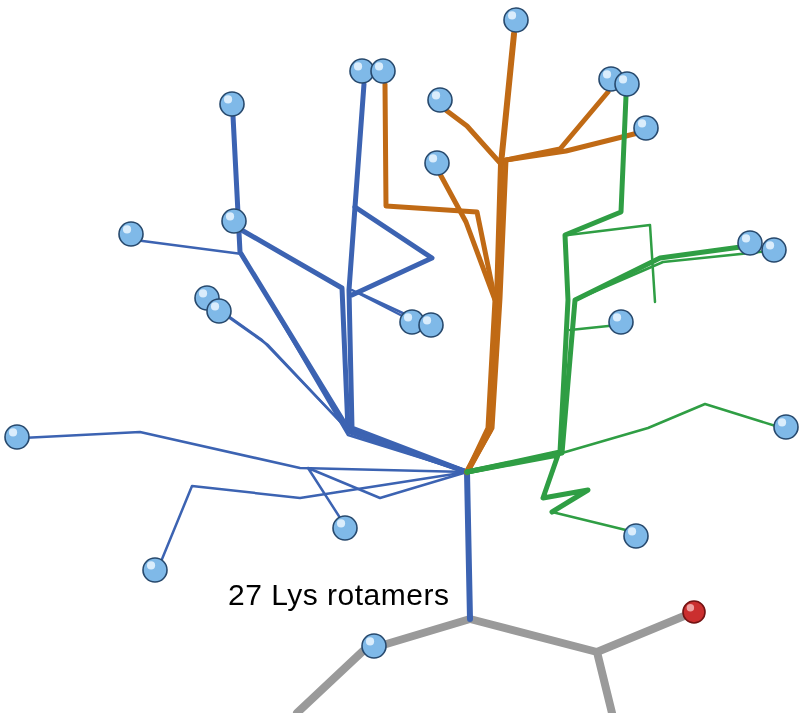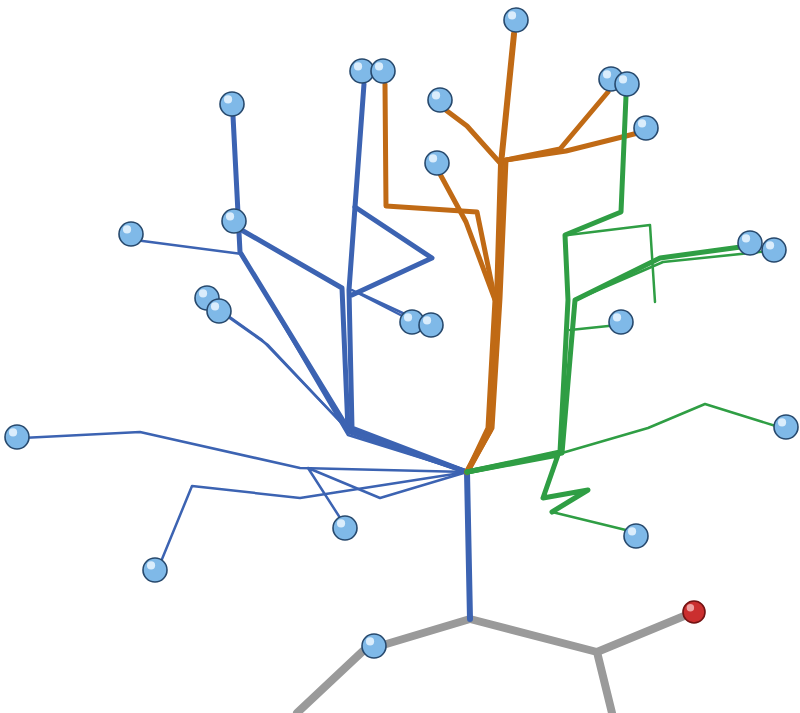--- a/index.html
+++ b/index.html
@@ -162,13 +162,14 @@
       </g>
       <g>
         <circle cx="374" cy="646" r="12" fill="#7fb9e8" stroke="#27496d" stroke-width="1.6"></circle>
         <circle cx="370.04" cy="641.44" r="4.08" fill="#eaf6ff" opacity="0.85"></circle>
       </g>
       <g>
         <circle cx="694" cy="612" r="11" fill="#cb2f2f" stroke="#731313" stroke-width="1.6"></circle>
         <circle cx="690.37" cy="607.82" r="3.74" fill="#f5b5b5" opacity="0.85"></circle>
       </g>
     </svg>
+  <div id="caption">27 Lys rotamers</div>
 </div>
 
 </body></html>

